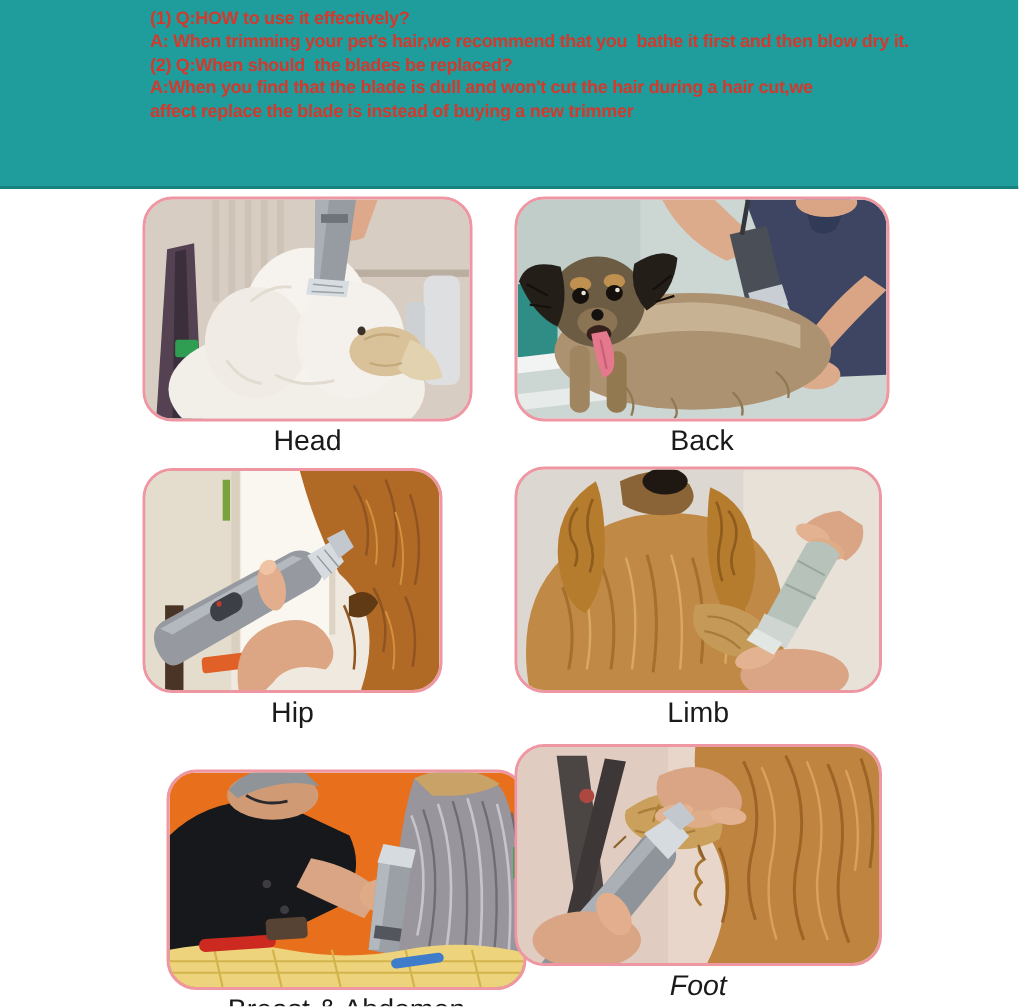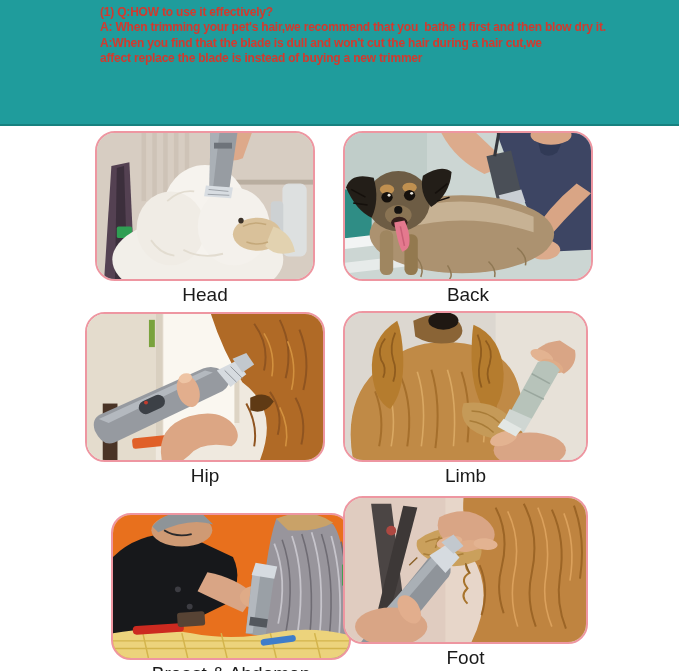--- a/index.html
+++ b/index.html
@@ -27,33 +27,34 @@
     border:2px solid var(--photo-border,#ee96a1);
     border-radius:20px; overflow:hidden; background:#e8e4de;
   }
   .photo svg { display:block; width:100%; height:100%; }
   .caption {
     margin-top:3px; font-size:19px; line-height:21px;
     color:var(--label-text,#1a1a1a); white-space:pre;
   }
   .c1 { left:95px;  top:131px; width:220px; }  .c1 .photo { height:150px; }
   .c2 { left:343px; top:131px; width:250px; }  .c2 .photo { height:150px; }
-  .c3 { left:85px;  top:312px; width:240px; }  .c3 .photo { height:150px; }
+  .c3 { left:95px;  top:312px; width:200px; }  .c3 .photo { height:150px; }
   .c4 { left:343px; top:311px; width:245px; }  .c4 .photo { height:151px; }
   .c5 { left:95px;  top:497px; width:240px; }  .c5 .photo { height:147px; }
-  .c6 { left:343px; top:496px; width:245px; }  .c6 .photo { height:148px; }
+  .c6 { left:343px; top:496px; width:245px;font-style:italic; }  .c6 .photo { height:148px; }
 </style>
 </head>
 <body>
 
 <div id="app">
 
   <div class="faq-header">
     <div class="faq-line">(1) Q:HOW to use it effectively?</div>
     <div class="faq-line">A: When trimming your pet's hair,we recommend that you  bathe it first and then blow dry it.</div>
+    <div class="faq-line">(2) Q:When should  the blades be replaced?</div>
     <div class="faq-line">A:When you find that the blade is dull and won't cut the hair during a hair cut,we</div>
     <div class="faq-line">affect replace the blade is instead of buying a new trimmer</div>
   </div>
 
   <figure class="cell c1" style="margin:0">
     <div class="photo" aria-label="White fluffy dog having its head trimmed with the gray clipper in a grooming salon">
       <svg viewBox="0 0 240 150" preserveAspectRatio="none">
         <rect width="240" height="150" fill="#d7cdc2"></rect>
         <g stroke="#c8bdb0" stroke-width="5" opacity=".6">
           <line x1="52" y1="0" x2="52" y2="70"></line>

